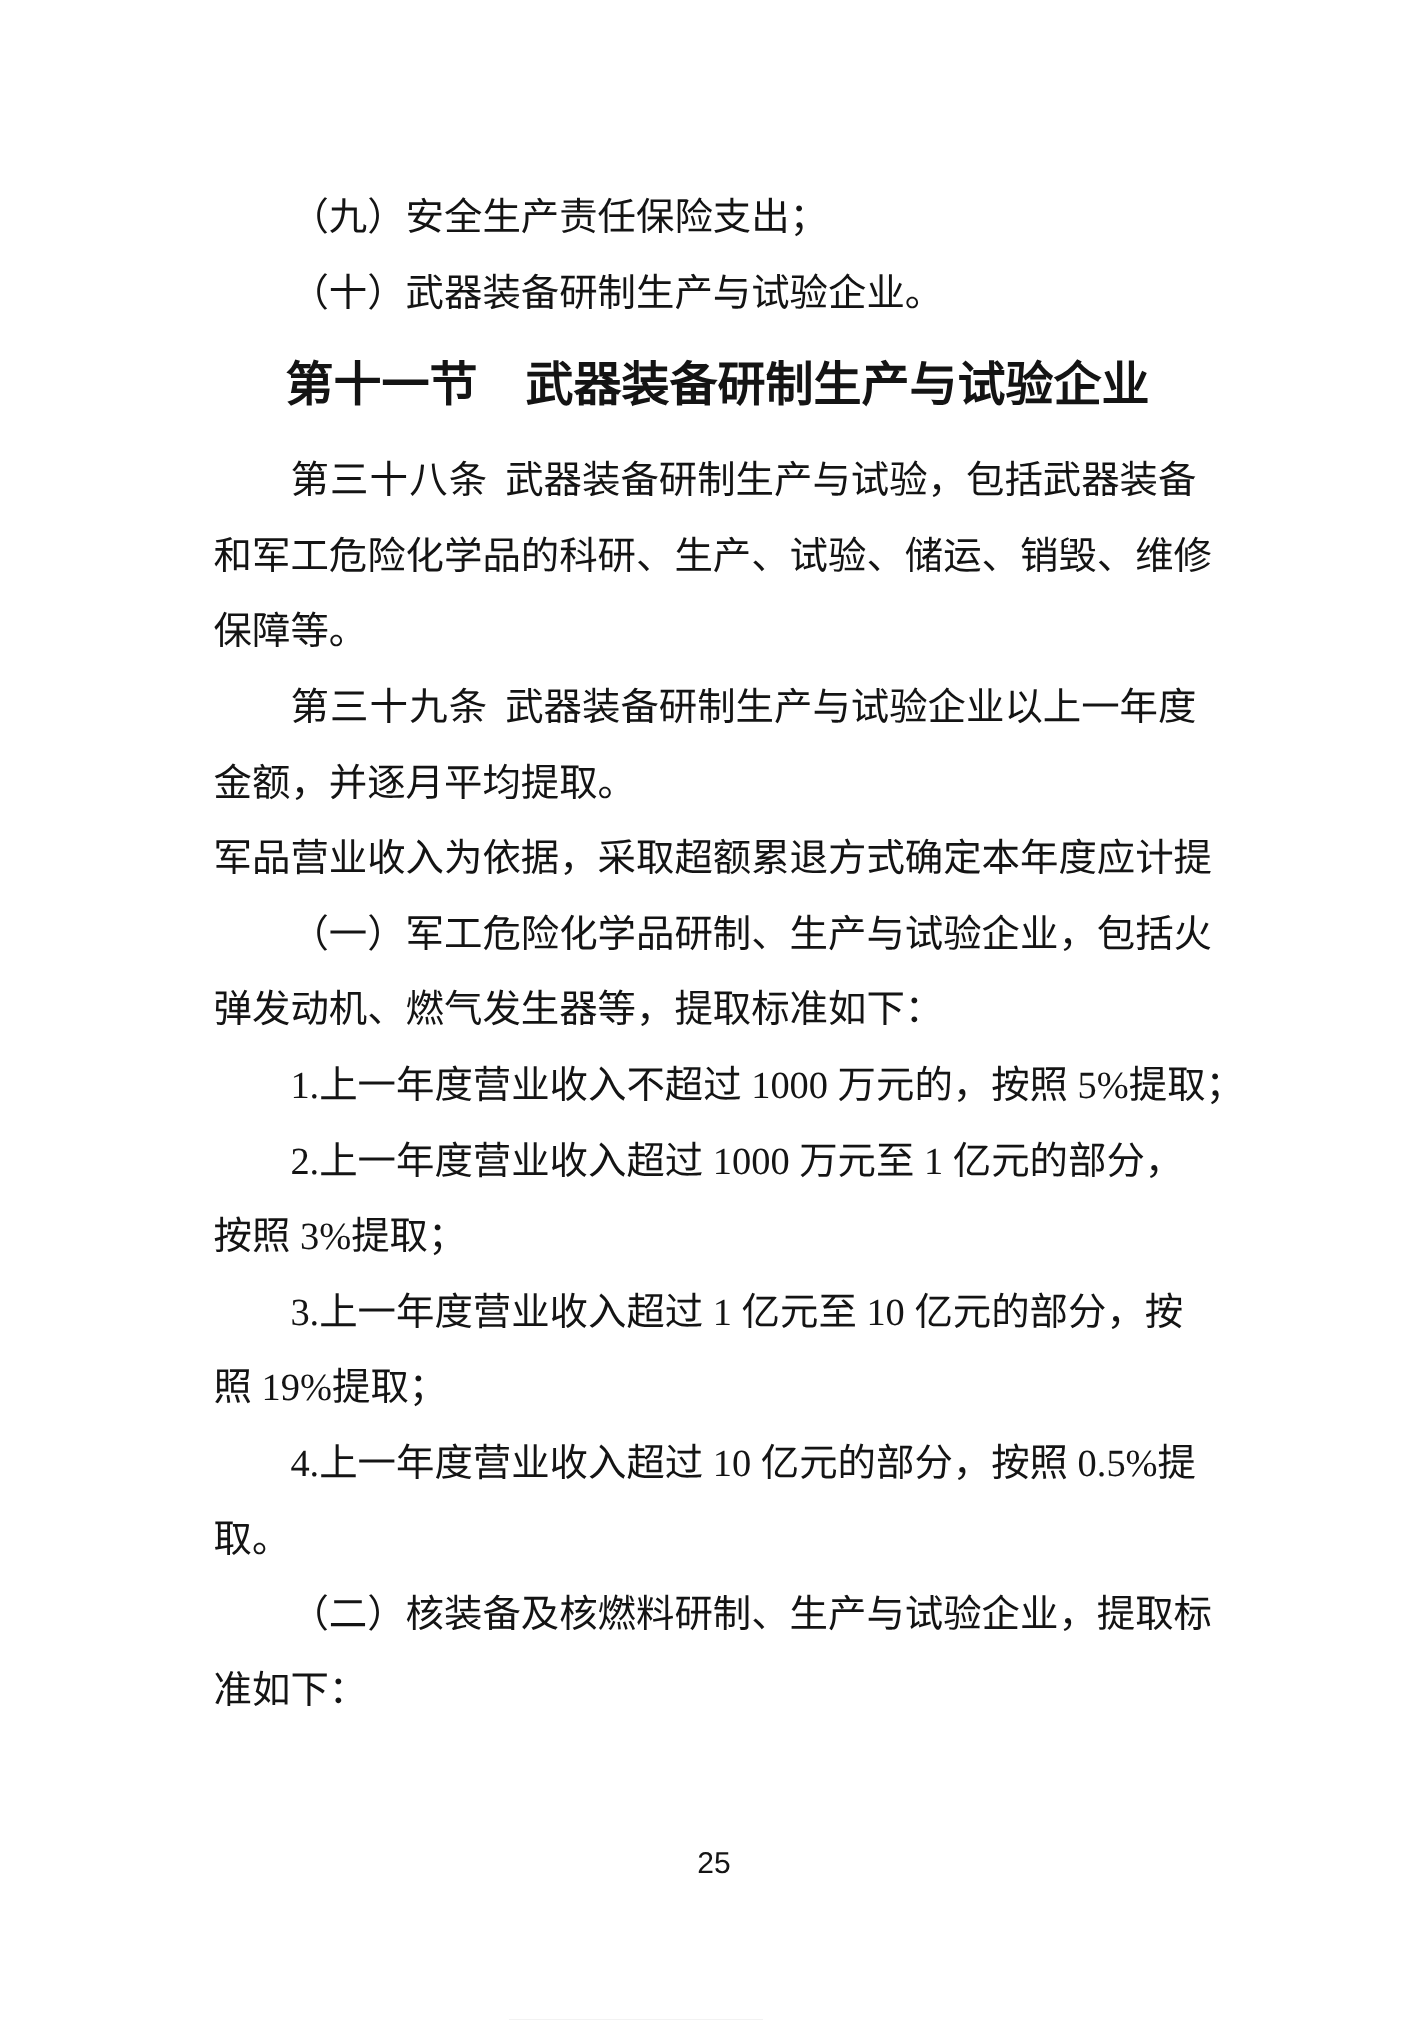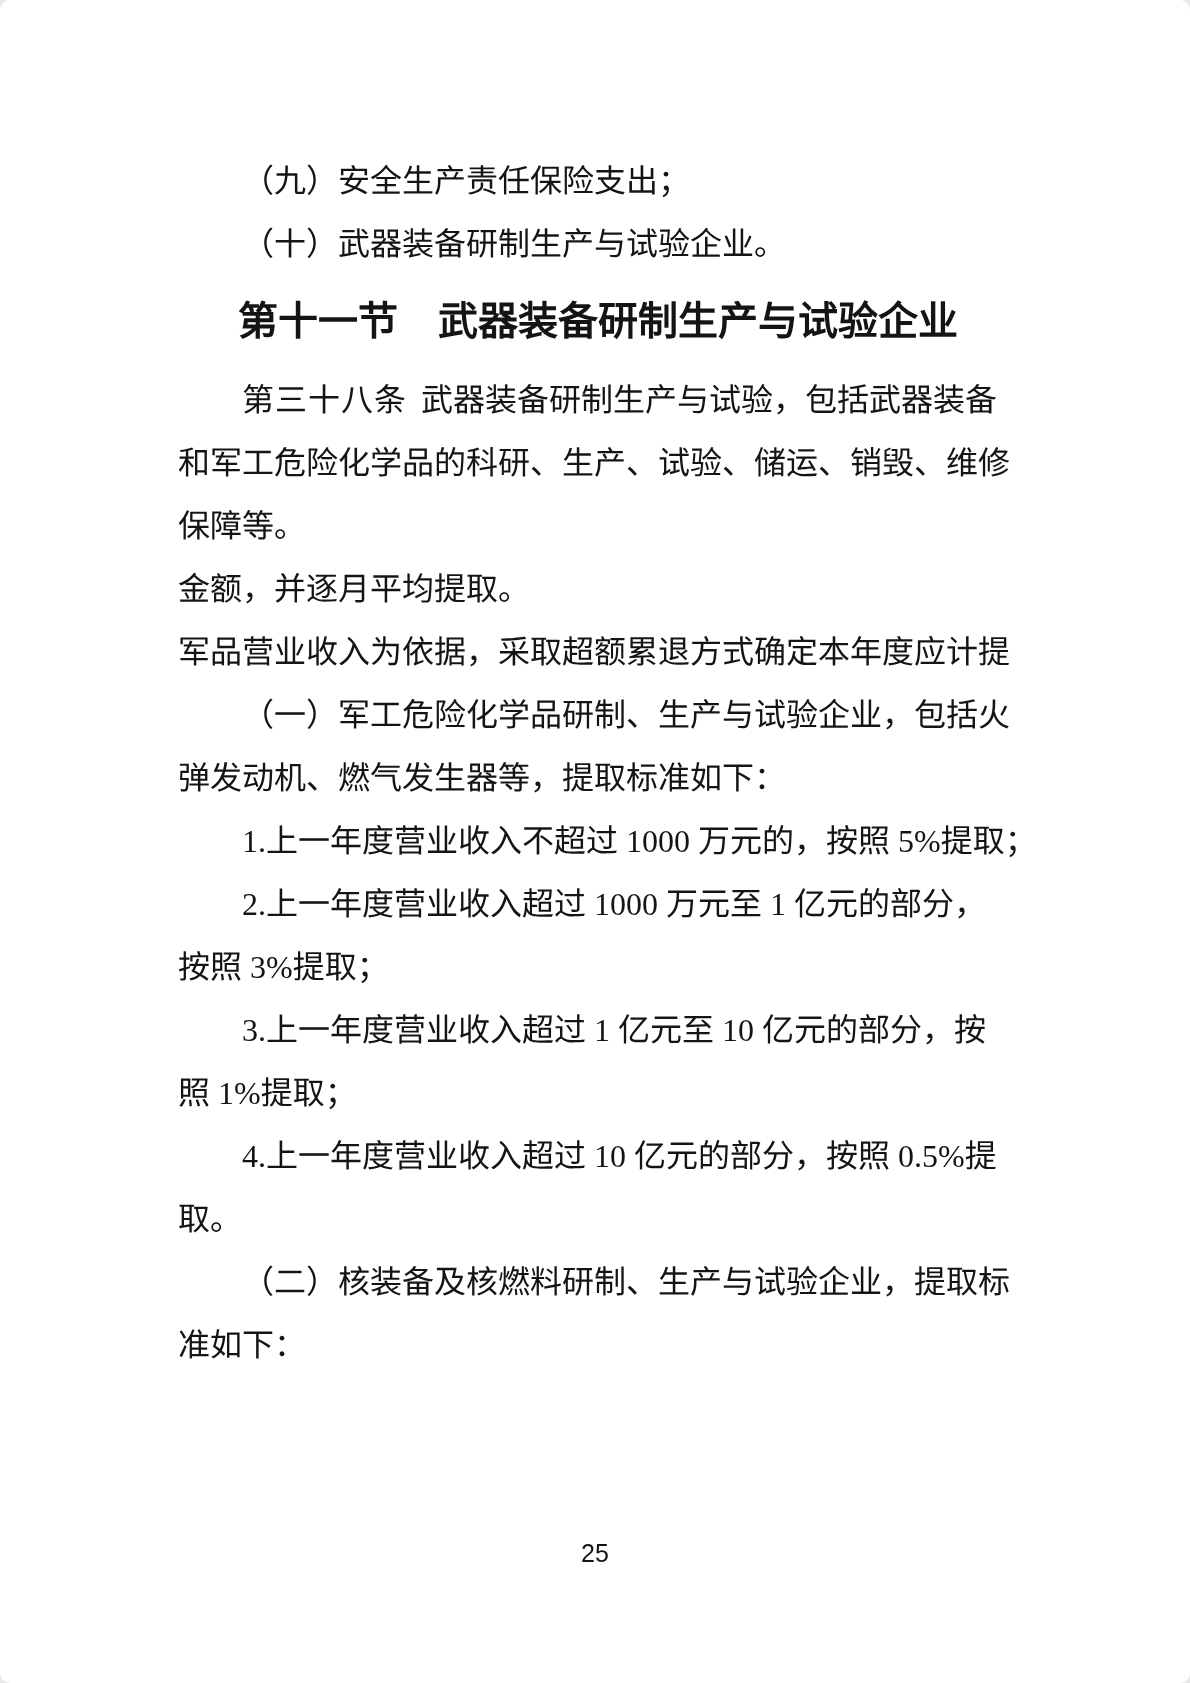--- a/index.html
+++ b/index.html
@@ -9,21 +9,20 @@
   }
   .page {
     position: relative;
     width: 1190px;
     height: 1683px;
     margin: 0 auto;
     background: #ffffff;
     overflow: hidden;
     color: #141414;
     font-family: "Liberation Serif", "DejaVu Serif", serif;
-    border-radius: 10px;
   }
   .body-text {
     position: absolute;
     left: 178px;
     top: 150px;
     width: 840px;
     font-size: 32px;
     line-height: 63px;
   }
   .line {
@@ -80,33 +79,36 @@
     <div class="section-heading">
       <span>第十一节</span><span class="heading-gap"></span><span>武器装备研制生产与试验企业</span>
     </div>
 
     <div class="line indent">
       <span class="article-label">第三十八条</span><span>武器装备研制生产与试验，包括武器装备</span>
     </div>
     <div class="line">和军工危险化学品的科研、生产、试验、储运、销毁、维修</div>
     <div class="line">保障等。</div>
 
+    <div class="line indent">
+      <span class="article-label">第三十九条</span><span>武器装备研制生产与试验企业以上一年度</span>
+    </div>
     <div class="line">金额，并逐月平均提取。</div>
     <div class="line">军品营业收入为依据，采取超额累退方式确定本年度应计提</div>
 
     <div class="line indent">（一）军工危险化学品研制、生产与试验企业，包括火</div>
     <div class="line">弹发动机、燃气发生器等，提取标准如下：</div>
 
     <div class="line indent">1.上一年度营业收入不超过 1000 万元的，按照 5%提取；</div>
 
     <div class="line indent">2.上一年度营业收入超过 1000 万元至 1 亿元的部分，</div>
     <div class="line">按照 3%提取；</div>
 
     <div class="line indent">3.上一年度营业收入超过 1 亿元至 10 亿元的部分，按</div>
-    <div class="line">照 1%提取；</div>
+    <div class="line">照 19%提取；</div>
 
     <div class="line indent">4.上一年度营业收入超过 10 亿元的部分，按照 0.5%提</div>
     <div class="line">取。</div>
 
     <div class="line indent">（二）核装备及核燃料研制、生产与试验企业，提取标</div>
     <div class="line">准如下：</div>
 
   </div>
 
   <div class="page-number">25</div>

